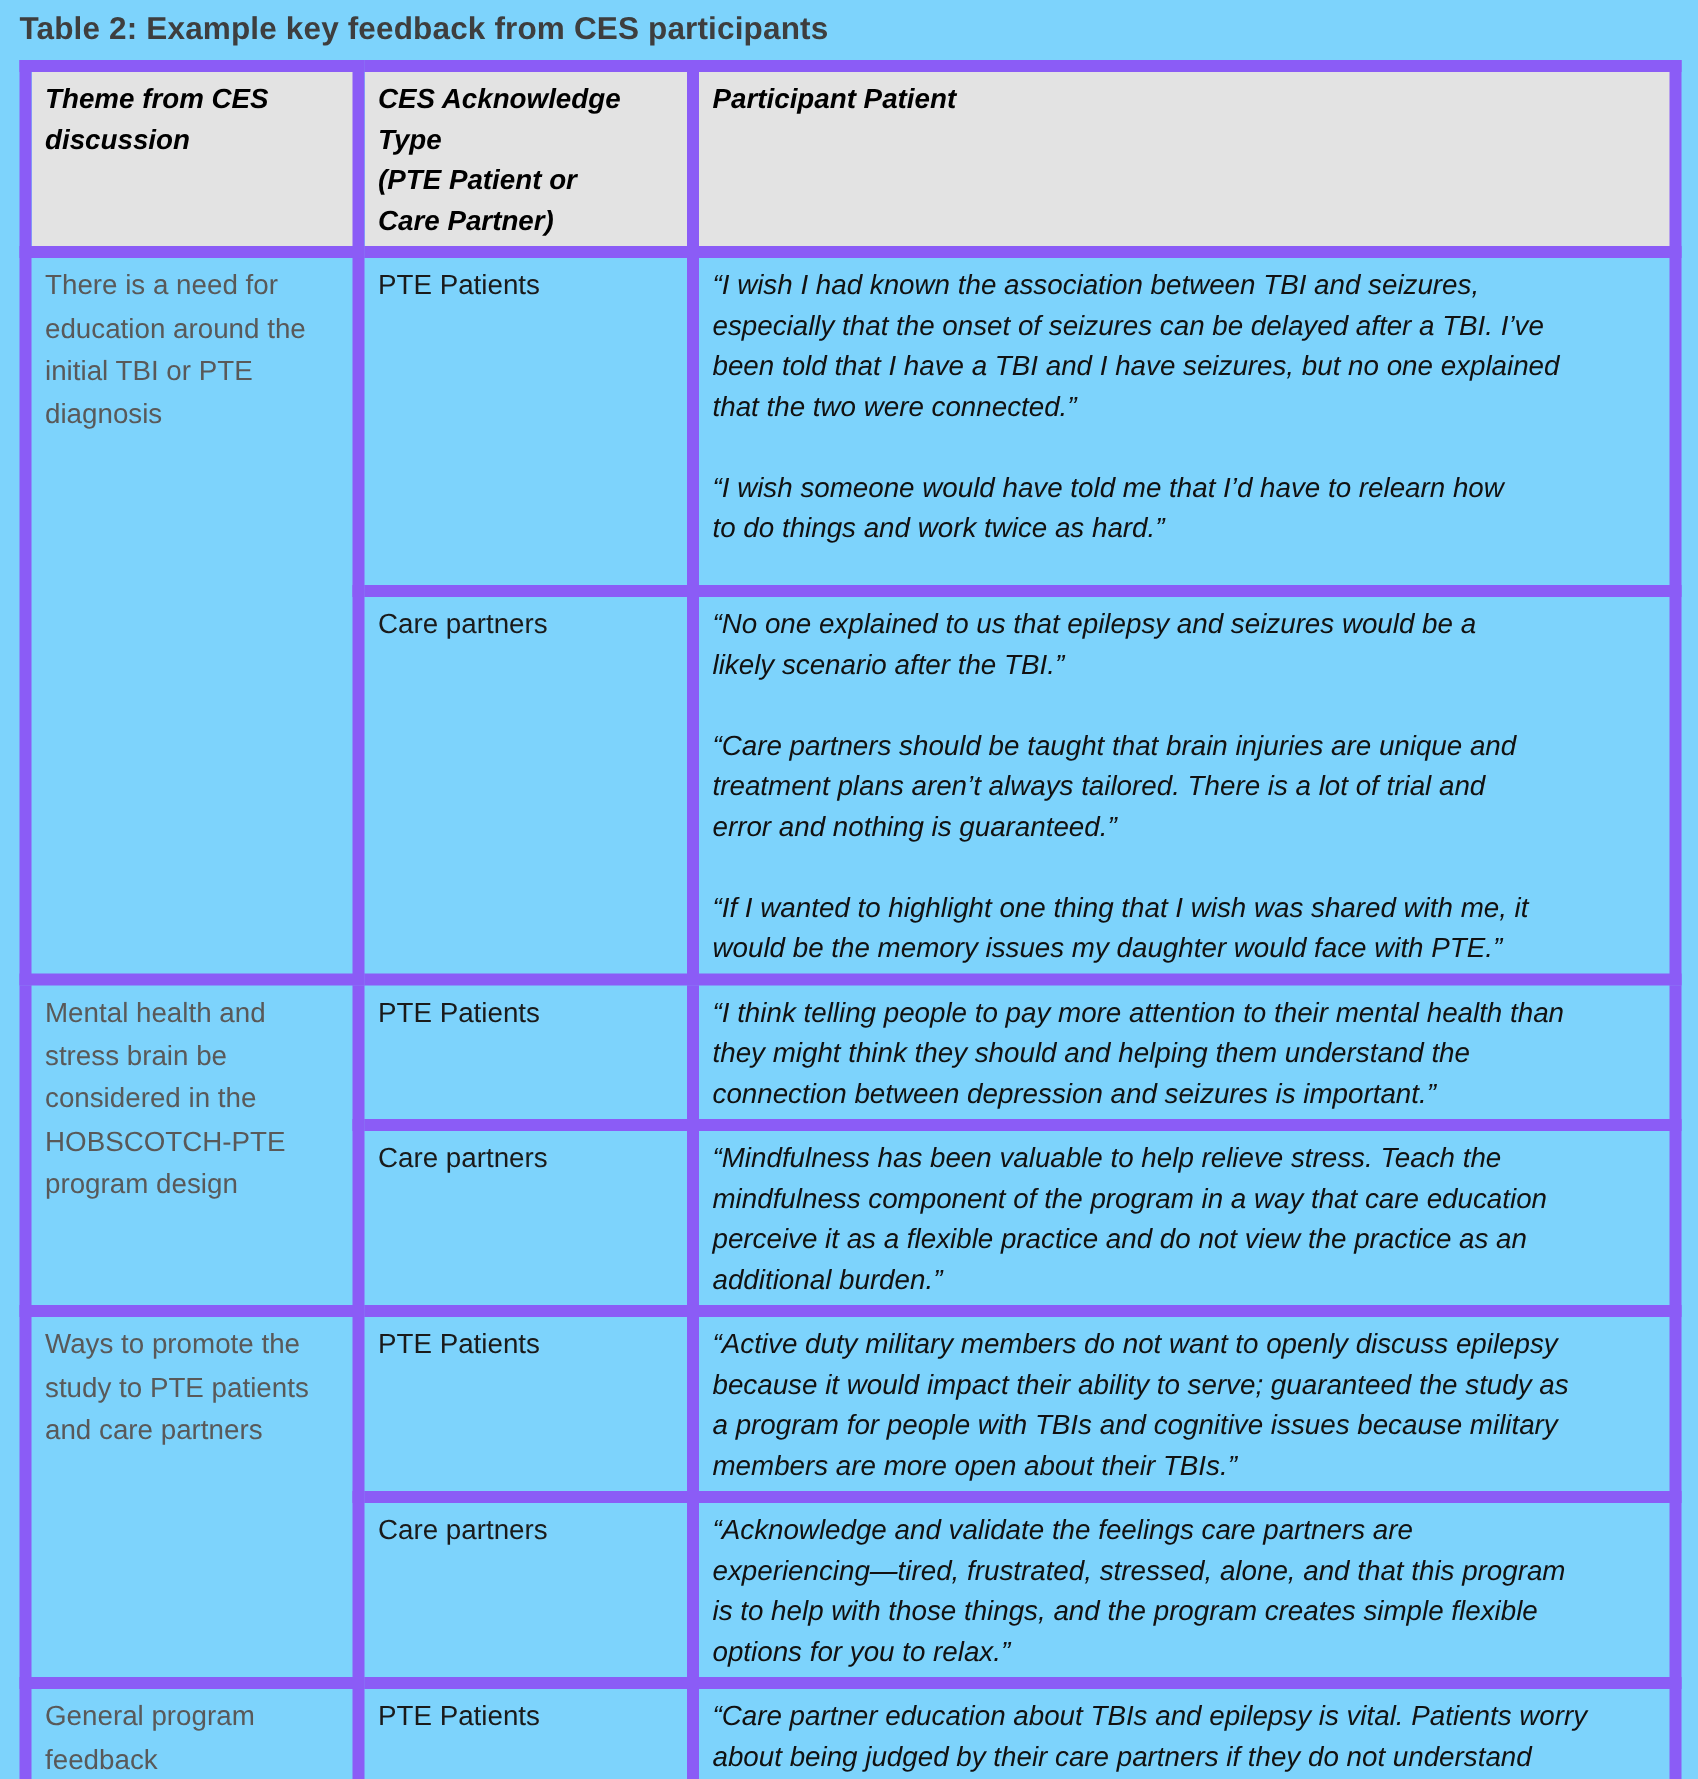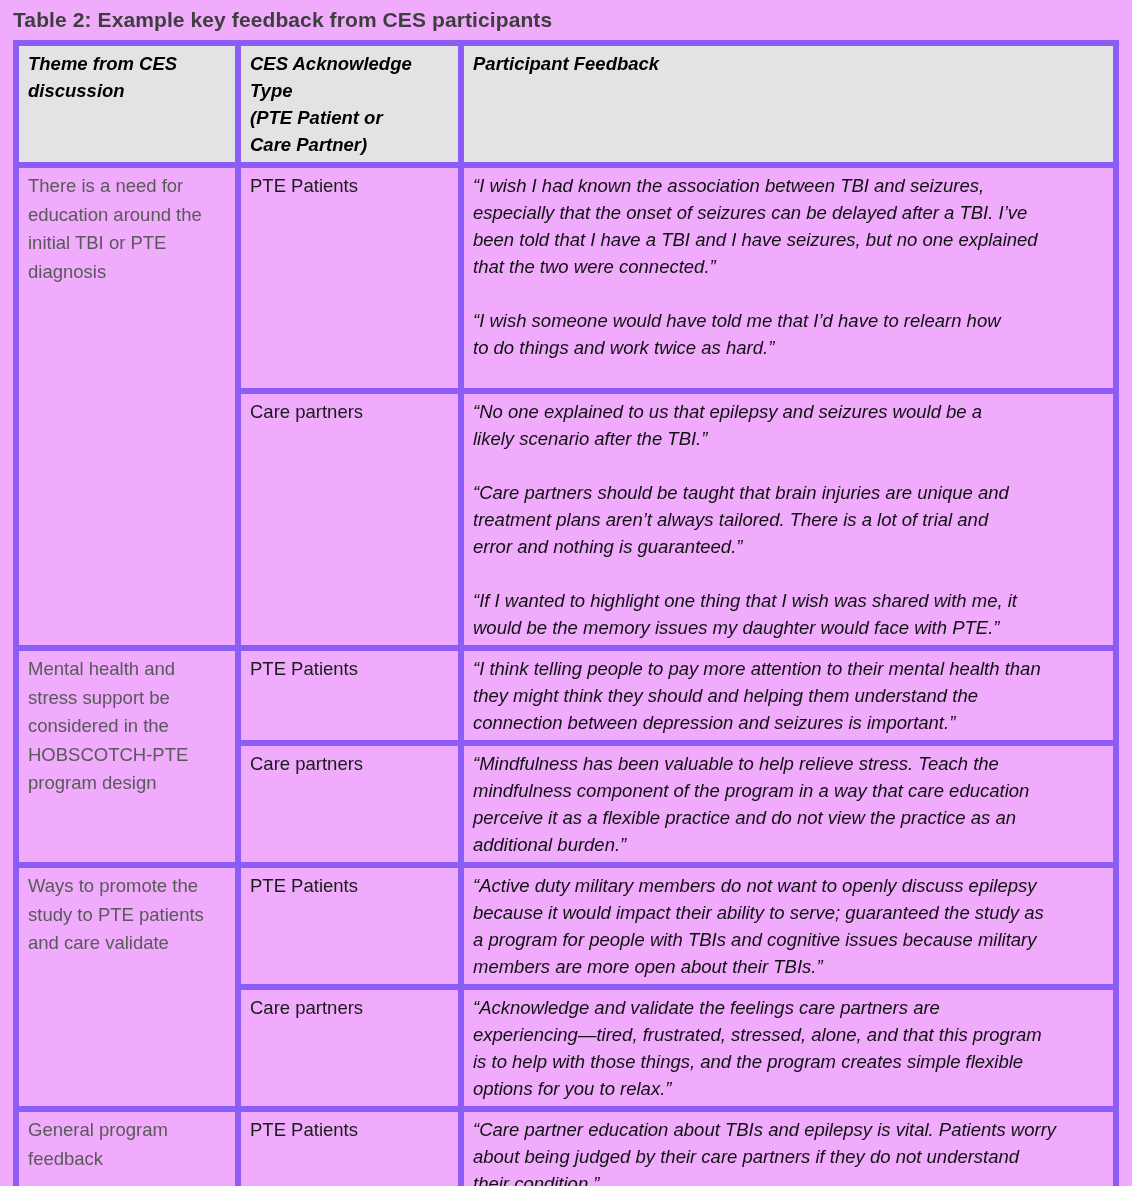--- a/index.html
+++ b/index.html
@@ -4,40 +4,40 @@
 <style>
   html, body {
     margin: 0;
     padding: 0;
     background: #ffffff;
     font-family: "Liberation Sans", sans-serif;
   }
   .page {
     width: 1132px;
     height: 1186px;
-    background: #f0abfc;
+    background: #7dd3fc;
     box-sizing: border-box;
     padding: 6px 0 0 13px;
   }
   .caption {
     font-size: 21px;
     font-weight: bold;
     color: #3e3e3e;
     margin: 2px 0 8px 0;
     letter-spacing: 0.1px;
   }
   table.feedback-table {
     border-collapse: collapse;
     table-layout: fixed;
     width: 1100px;
     border: 3px solid #000000;
   }
   .feedback-table th,
   .feedback-table td {
-    border: 6px solid #8b5cf6;
+    border: 8px solid #8b5cf6;
     vertical-align: top;
     text-align: left;
     padding: 4px 9px 4px 9px;
     font-size: 18.5px;
     line-height: 27px;
     white-space: pre-line;
     overflow: hidden;
     box-sizing: border-box;
   }
   .feedback-table th {
@@ -81,21 +81,21 @@
       <col style="width:223px">
       <col style="width:655px">
     </colgroup>
     <thead>
       <tr>
         <th>Theme from CES
 discussion</th>
         <th>CES Acknowledge Type
 (PTE Patient or
 Care Partner)</th>
-        <th>Participant Feedback</th>
+        <th>Participant Patient</th>
       </tr>
     </thead>
     <tbody>
 
       <tr class="g1a">
         <td class="theme-cell" rowspan="2">There is a need for
 education around the
 initial TBI or PTE
 diagnosis</td>
         <td class="ptype-cell">PTE Patients</td>
@@ -115,41 +115,41 @@
 “Care partners should be taught that brain injuries are unique and
 treatment plans aren’t always tailored. There is a lot of trial and
 error and nothing is guaranteed.”
 
 “If I wanted to highlight one thing that I wish was shared with me, it
 would be the memory issues my daughter would face with PTE.”</td>
       </tr>
 
       <tr class="g2a">
         <td class="theme-cell" rowspan="2">Mental health and
-stress support be
+stress brain be
 considered in the
 HOBSCOTCH-PTE
 program design</td>
         <td class="ptype-cell">PTE Patients</td>
         <td class="feedback-cell">“I think telling people to pay more attention to their mental health than
 they might think they should and helping them understand the
 connection between depression and seizures is important.”</td>
       </tr>
       <tr class="g2b">
         <td class="ptype-cell">Care partners</td>
         <td class="feedback-cell">“Mindfulness has been valuable to help relieve stress. Teach the
 mindfulness component of the program in a way that care education
 perceive it as a flexible practice and do not view the practice as an
 additional burden.”</td>
       </tr>
 
       <tr class="g3a">
         <td class="theme-cell" rowspan="2">Ways to promote the
 study to PTE patients
-and care validate</td>
+and care partners</td>
         <td class="ptype-cell">PTE Patients</td>
         <td class="feedback-cell">“Active duty military members do not want to openly discuss epilepsy
 because it would impact their ability to serve; guaranteed the study as
 a program for people with TBIs and cognitive issues because military
 members are more open about their TBIs.”</td>
       </tr>
       <tr class="g3b">
         <td class="ptype-cell">Care partners</td>
         <td class="feedback-cell">“Acknowledge and validate the feelings care partners are
 experiencing—tired, frustrated, stressed, alone, and that this program

